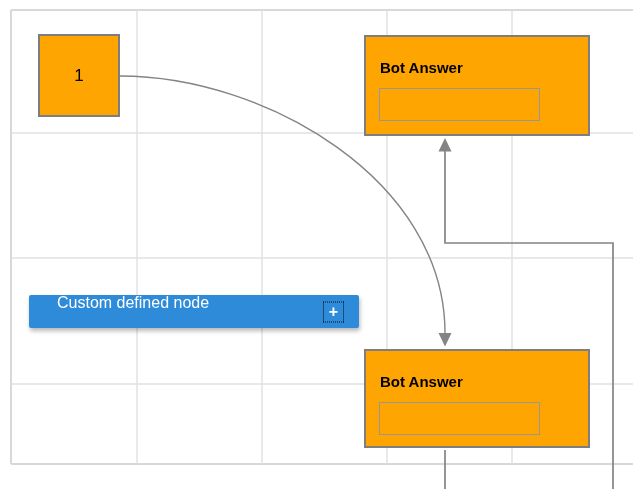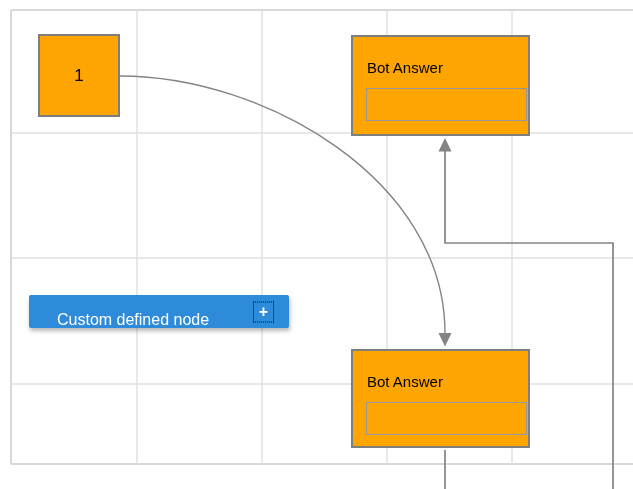--- a/index.html
+++ b/index.html
@@ -27,44 +27,44 @@
     position:absolute;
     background:var(--node_fill);
     border:2px solid var(--node_border);
   }
   .node-start{
     left:38px;top:34px;width:82px;height:83px;
     display:flex;align-items:center;justify-content:center;
     font-size:17px;color:var(--text_dark);
   }
   .node-bot{
-    left:351px;width:179px;
+    left:364px;width:226px;font-weight:bold;
   }
   .node-bot-top{top:35px;height:101px;}
   .node-bot-bottom{top:349px;height:99px;}
   .node-bot .title{
     position:absolute;left:14px;top:22px;
     font-size:15px;line-height:18px;color:var(--text_dark);
     white-space:nowrap;
   }
   .node-bot .field{
     position:absolute;left:13px;top:51px;
     width:161px;height:33px;
     border:1px solid var(--field_border);
     background:transparent;
     font-size:13px;color:var(--text_dark);
     padding:0 6px;
   }
   .custom-node{
     position:absolute;
-    left:29px;top:295px;width:260px;height:33px;
+    left:29px;top:295px;width:330px;height:33px;
     background:var(--accent_blue);
     border-radius:2px;
     box-shadow:1px 3px 4px rgba(0,0,0,0.28);
-    display:flex;align-items:flex-end;
+    display:flex;align-items:flex-start;
     color:var(--text_light);
     cursor:pointer;
   }
   .custom-node .label{
     padding-left:28px;
     font-size:16px;
     line-height:1;
     white-space:nowrap;
   }
   .add-port{

